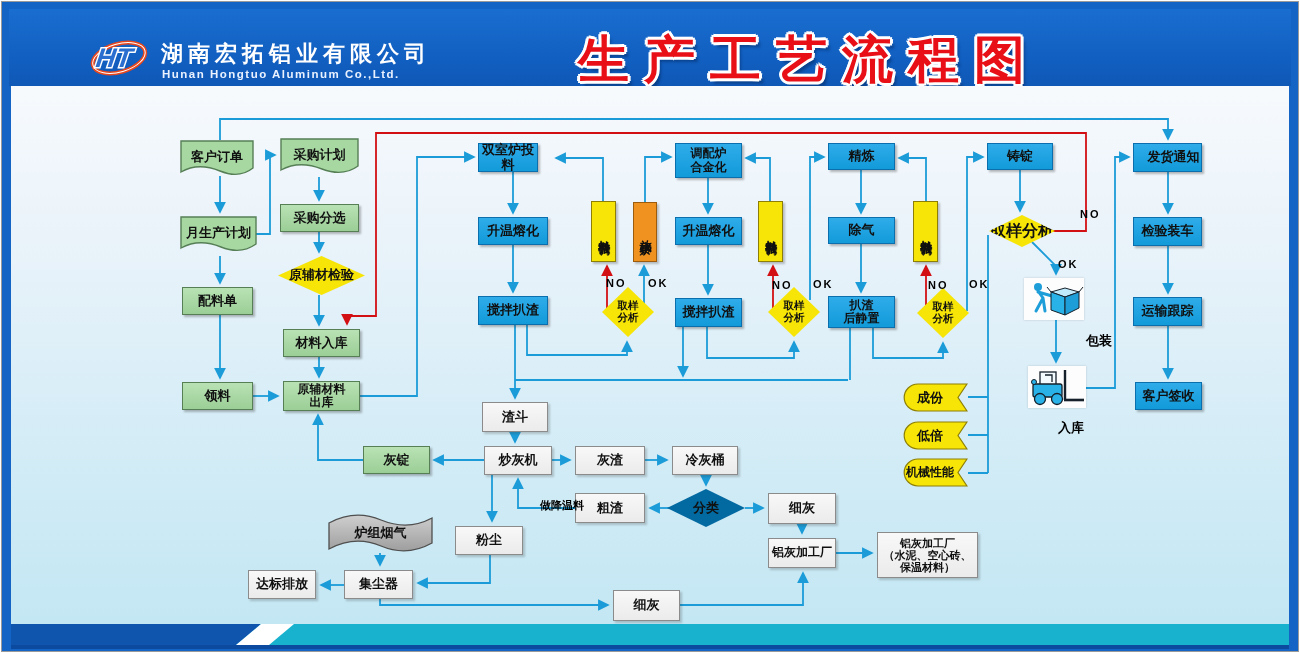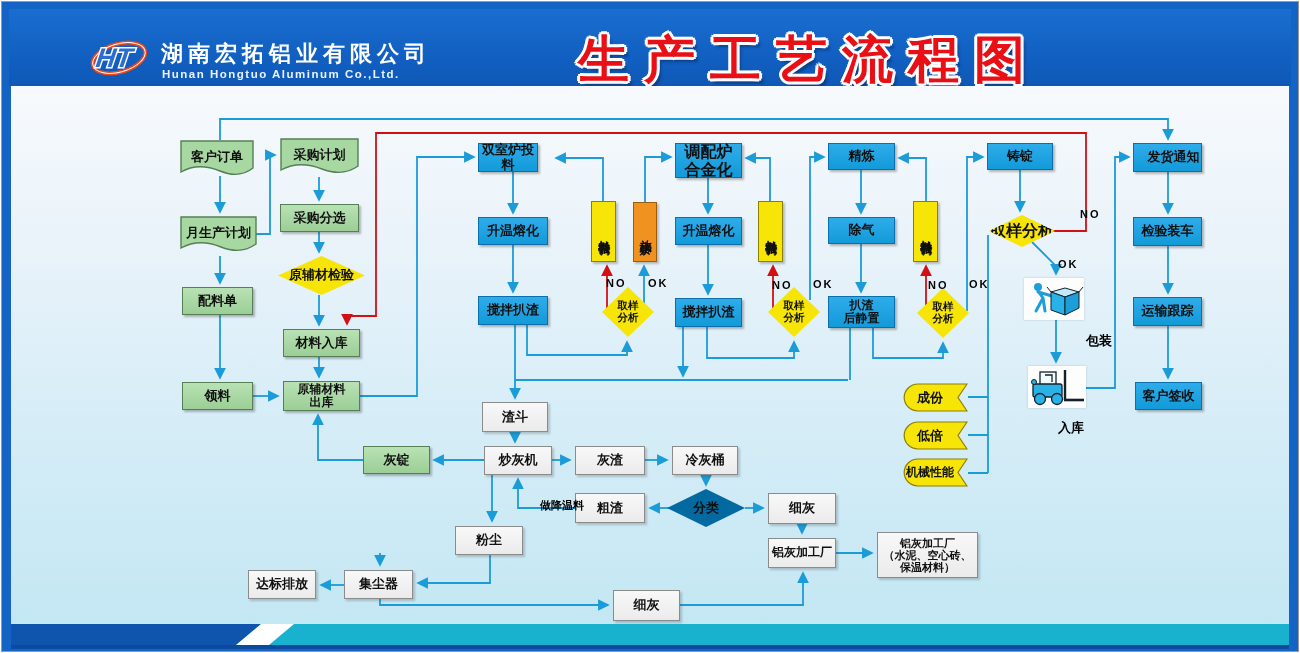--- a/index.html
+++ b/index.html
@@ -176,21 +176,21 @@
   <div class="n green" style="left:243px;top:329px;width:77px;height:28px;">材料入库</div>
   <div class="n green" style="left:243px;top:381px;width:77px;height:30px;font-size:12px;">原辅材料
 出库</div>
   <div class="n green" style="left:323px;top:446px;width:67px;height:28px;">灰锭</div>
 
   <div class="n diamond ydia dbg" style="left:238px;top:256px;width:87px;height:39px;">原辅材检验</div>
 
   <div class="n blue" style="left:438px;top:143px;width:60px;height:29px;">双室炉投料</div>
   <div class="n blue" style="left:438px;top:217px;width:70px;height:28px;">升温熔化</div>
   <div class="n blue" style="left:438px;top:296px;width:70px;height:29px;">搅拌扒渣</div>
-  <div class="n blue" style="left:635px;top:143px;width:67px;height:35px;font-size:16px;">调配炉
+  <div class="n blue" style="left:635px;top:143px;width:67px;height:35px;font-size:12px;">调配炉
 合金化</div>
   <div class="n blue" style="left:635px;top:217px;width:67px;height:28px;">升温熔化</div>
   <div class="n blue" style="left:635px;top:298px;width:67px;height:29px;">搅拌扒渣</div>
   <div class="n blue" style="left:788px;top:143px;width:67px;height:27px;">精炼</div>
   <div class="n blue" style="left:788px;top:217px;width:67px;height:27px;">除气</div>
   <div class="n blue" style="left:788px;top:296px;width:67px;height:32px;font-size:12px;">扒渣
 后静置</div>
   <div class="n blue" style="left:947px;top:143px;width:66px;height:27px;">铸锭</div>
   <div class="n blue" style="left:1093px;top:143px;width:69px;height:29px;padding-left:12px;">发货通知</div>
   <div class="n blue" style="left:1093px;top:217px;width:69px;height:29px;">检验装车</div>
@@ -276,15 +276,27 @@
   <div class="n white" style="left:728px;top:493px;width:68px;height:31px;">细灰</div>
   <div class="n white" style="left:728px;top:538px;width:68px;height:30px;font-size:12px;">铝灰加工厂</div>
   <div class="n white" style="left:837px;top:532px;width:101px;height:46px;font-size:11px;">铝灰加工厂
 （水泥、空心砖、
 保温材料）</div>
   <div class="n white" style="left:415px;top:526px;width:68px;height:29px;">粉尘</div>
   <div class="n white" style="left:304px;top:570px;width:69px;height:29px;">集尘器</div>
   <div class="n white" style="left:208px;top:570px;width:68px;height:29px;">达标排放</div>
   <div class="n white" style="left:573px;top:590px;width:67px;height:31px;">细灰</div>
 
+  <div class="shape-n" style="left:288px;top:511px;width:105px;height:44px;">
+    <svg width="105" height="44">
+          <path d="M1,12 Q27,-2 53,9 Q80,20 104,7 V32 Q79,46 53,35 Q27,24 1,38 Z" fill="url(#gr1)" stroke="#4f4f4f" stroke-width="1.3"></path>
+          <defs>
+            <linearGradient id="gr1" x1="0" y1="0" x2="0" y2="1">
+              <stop offset="0" stop-color="#cfcfcf"></stop>
+              <stop offset="1" stop-color="#9e9e9e"></stop>
+            </linearGradient>
+          </defs>
+        </svg>
+    <span>炉组烟气</span>
+  </div>
 
 </div>
 </div>
 
 </body></html>

